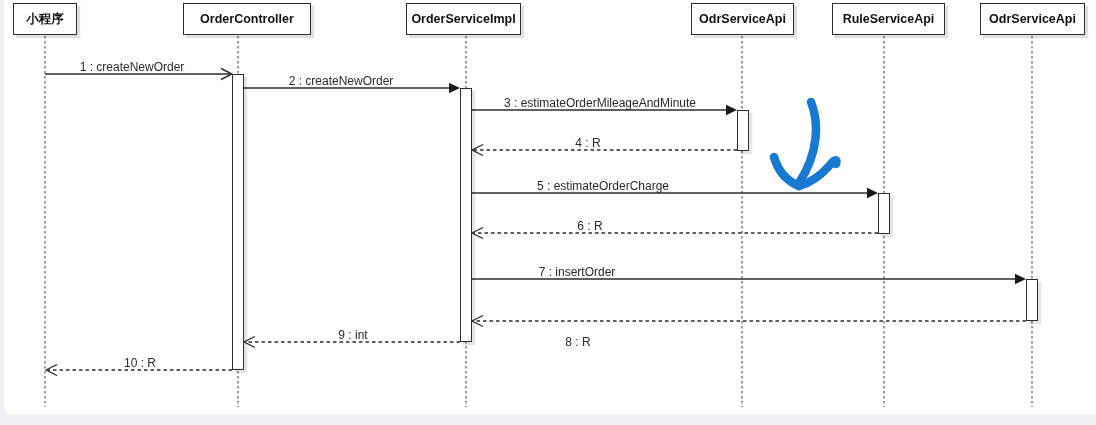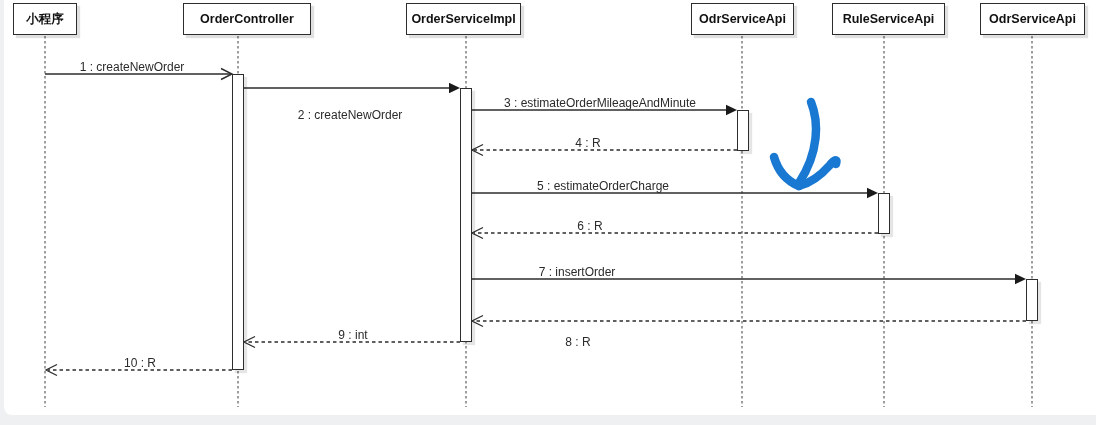--- a/index.html
+++ b/index.html
@@ -125,21 +125,21 @@
         <span>OdrServiceApi</span>
       </div>
   <div class="pbox" style="left:832px;width:113px;">
         <span>RuleServiceApi</span>
       </div>
   <div class="pbox" style="left:980px;width:105px;">
         <span>OdrServiceApi</span>
       </div>
 
   <div class="mlabel" style="left:132px;top:60px;">1 : createNewOrder</div>
-  <div class="mlabel" style="left:350px;top:74px;margin-top:34px;">2 : createNewOrder</div>
+  <div class="mlabel" style="left:341px;top:74px;">2 : createNewOrder</div>
   <div class="mlabel" style="left:600px;top:96px;">3 : estimateOrderMileageAndMinute</div>
   <div class="mlabel" style="left:588px;top:136px;">4 : R</div>
   <div class="mlabel" style="left:603px;top:179px;">5 : estimateOrderCharge</div>
   <div class="mlabel" style="left:590px;top:219px;">6 : R</div>
   <div class="mlabel" style="left:577px;top:265px;">7 : insertOrder</div>
   <div class="mlabel" style="left:578px;top:307px;margin-top:28px;">8 : R</div>
   <div class="mlabel" style="left:353px;top:328px;">9 : int</div>
   <div class="mlabel" style="left:140px;top:356px;">10 : R</div>
 
 </div>

